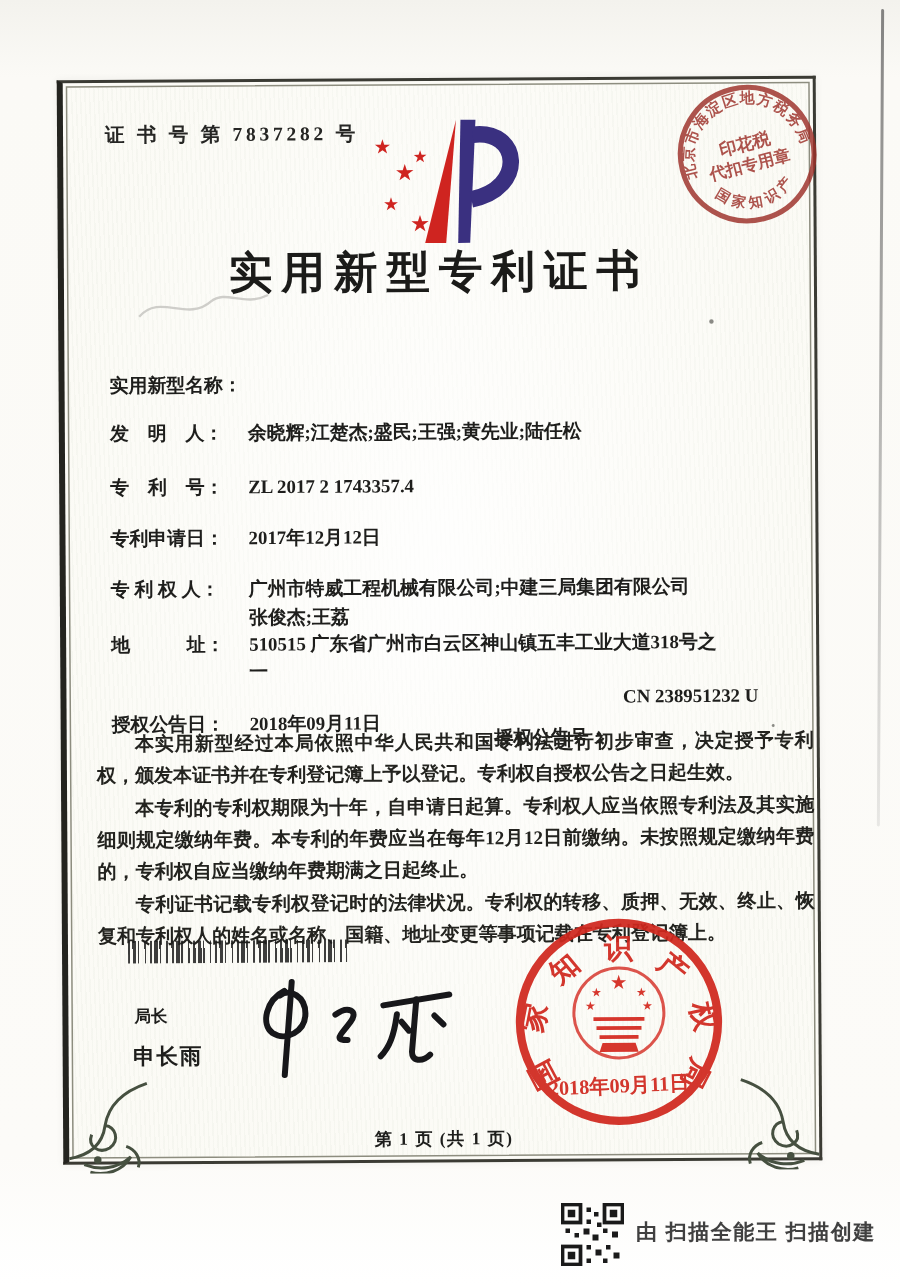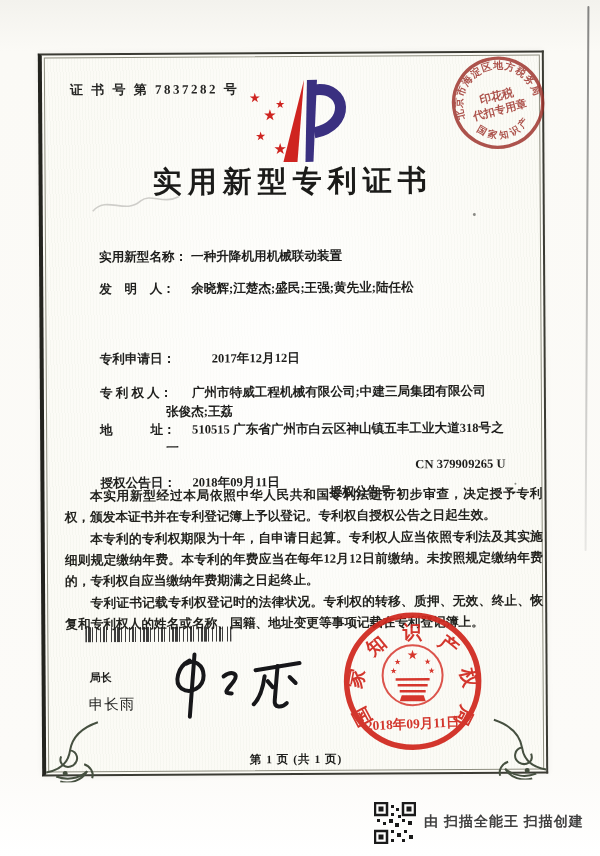--- a/index.html
+++ b/index.html
@@ -31,40 +31,40 @@
     position:absolute;left:28px;top:26px;font-size:13px;font-weight:700;
     letter-spacing:2.5px;color:#262624;
   }
   .logo{position:absolute;left:205px;top:22px;width:108px;height:90px;}
   .tax-seal{position:absolute;left:408px;top:2px;width:96px;height:96px;opacity:.82;transform:rotate(-14deg);}
   .title{
     position:absolute;left:0;top:108px;width:100%;text-align:center;
     font-size:29px;font-weight:700;letter-spacing:6px;color:#1b1b19;
   }
   .frow{position:absolute;display:flex;font-size:12.6px;font-weight:700;line-height:1.25;}
-  .frow .lbl{flex:0 0 92px;white-space:nowrap;margin-left:26px;}
+  .frow .lbl{flex:0 0 92px;white-space:nowrap;}
   .frow .val{white-space:nowrap;}
   .cont{position:absolute;font-size:12.6px;font-weight:700;}
   .grant-right{position:absolute;display:flex;font-size:12.6px;font-weight:700;}
   .paras{
     position:absolute;left:20px;top:431px;width:478px;
     font-size:12.7px;line-height:21px;font-weight:600;color:#23231f;text-align:justify;
   }
   .paras p{margin:0 0 1px 0;text-indent:2em;}
   .barcode{
     position:absolute;left:40px;top:572px;width:146px;height:15px;
     background:repeating-linear-gradient(90deg,
       #1c1c1c 0 1.5px,transparent 1.5px 3px,
       #1c1c1c 3px 5.5px,transparent 5.5px 6.5px,
       #1c1c1c 6.5px 7.5px,transparent 7.5px 11px,
       #1c1c1c 11px 12px,transparent 12px 14.5px);
     opacity:.85;
   }
   .director-label{position:absolute;left:44px;top:615px;font-size:11px;font-weight:700;}
-  .director-name{position:absolute;left:43px;top:640px;font-size:14.5px;font-weight:400;letter-spacing:1px;}
+  .director-name{position:absolute;left:43px;top:640px;font-size:14.5px;font-weight:700;letter-spacing:1px;}
   .signature{position:absolute;left:118px;top:596px;width:140px;height:74px;}
   .office-seal{position:absolute;left:294px;top:556px;width:146px;height:146px;opacity:.93;}
   .page-info{position:absolute;left:0;top:698px;width:100%;text-align:center;font-size:11.5px;font-weight:600;letter-spacing:1px;}
   .flourish{position:absolute;width:64px;height:64px;}
   .flourish.left{left:-6px;bottom:-8px;}
   .flourish.right{right:-6px;bottom:-8px;transform:scaleX(-1);}
   .scribble{position:absolute;left:46px;top:134px;width:96px;height:32px;opacity:.8;}
   .speck{position:absolute;width:3px;height:3px;border-radius:50%;background:#8a8a85;}
   .scan-footer{position:absolute;left:0;top:796px;width:600px;height:60px;}
   .qr{position:absolute;left:374px;top:6px;width:42px;height:42px;}
@@ -136,47 +136,50 @@
         <textPath href="#taxBottom" startOffset="2" textLength="84" lengthAdjust="spacing">国家知识产权局</textPath>
       </text>
       <text x="48" y="45" text-anchor="middle" font-size="11.5" font-weight="bold" fill="#9c2f28">印花税</text>
       <text x="48" y="59" text-anchor="middle" font-size="11" font-weight="bold" fill="#9c2f28">代扣专用章</text>
     </svg>
 
     <div class="title">实用新型专利证书</div>
 
     <div class="frow" style="left:30px;top:195px;">
       <span class="lbl">实用新型名称：</span>
-      <span class="val">一种升降机用机械联动装置</span>
     </div>
     <div class="frow" style="left:30px;top:227px;">
       <span class="lbl">发　明　人：</span>
       <span class="val">余晓辉;江楚杰;盛民;王强;黄先业;陆任松</span>
     </div>
-    <div class="frow" style="left:30px;top:297px;gap:20px;">
+    <div class="frow" style="left:30px;top:263px;">
+      <span class="lbl">专　利　号：</span>
+      <span class="val">ZL 2017 2 1743357.4</span>
+    </div>
+    <div class="frow" style="left:30px;top:297px;">
       <span class="lbl">专利申请日：</span>
       <span class="val">2017年12月12日</span>
     </div>
     <div class="frow" style="left:30px;top:331px;">
       <span class="lbl">专 利 权 人：</span>
       <span class="val">广州市特威工程机械有限公司;中建三局集团有限公司</span>
     </div>
     <div class="cont" style="left:122px;top:349px;">张俊杰;王荔</div>
     <div class="frow" style="left:30px;top:368px;">
       <span class="lbl">地　　　址：</span>
       <span class="val">510515 广东省广州市白云区神山镇五丰工业大道318号之</span>
     </div>
     <div class="cont" style="left:122px;top:385px;">一</div>
     <div class="frow" style="left:30px;top:421px;">
       <span class="lbl">授权公告日：</span>
       <span class="val">2018年09月11日</span>
     </div>
     <div class="grant-right" style="left:285px;top:404px;">
       <span class="lbl" style="flex:0 0 86px;margin-top:26px;">授权公告号：</span>
-      <span class="val">CN 379909265 U</span>
+      <span class="val">CN 238951232 U</span>
     </div>
 
     <div class="paras">
       <p>本实用新型经过本局依照中华人民共和国专利法进行初步审查，决定授予专利权，颁发本证书并在专利登记簿上予以登记。专利权自授权公告之日起生效。</p>
       <p>本专利的专利权期限为十年，自申请日起算。专利权人应当依照专利法及其实施细则规定缴纳年费。本专利的年费应当在每年12月12日前缴纳。未按照规定缴纳年费的，专利权自应当缴纳年费期满之日起终止。</p>
       <p>专利证书记载专利权登记时的法律状况。专利权的转移、质押、无效、终止、恢复和专利权人的姓名或名称、国籍、地址变更等事项记载在专利登记簿上。</p>
     </div>
 
     <div class="barcode"></div>
 

